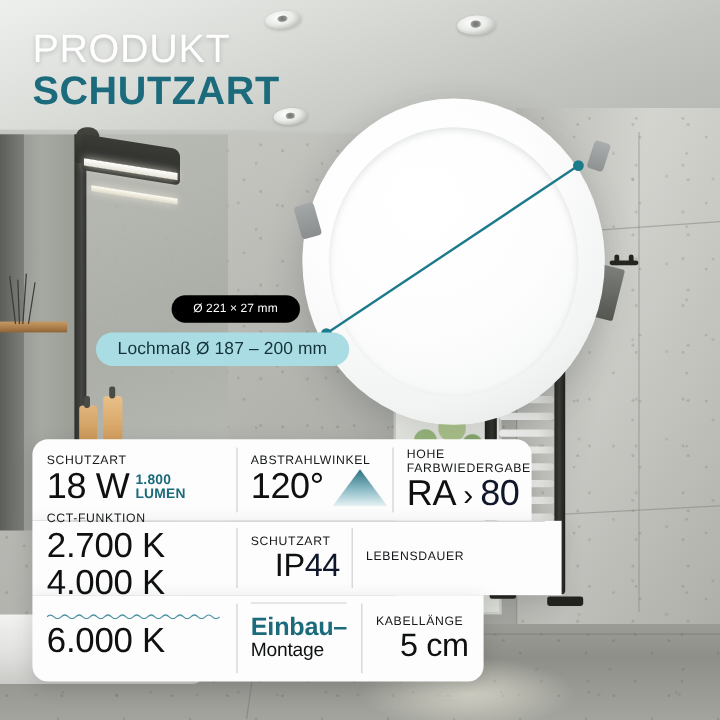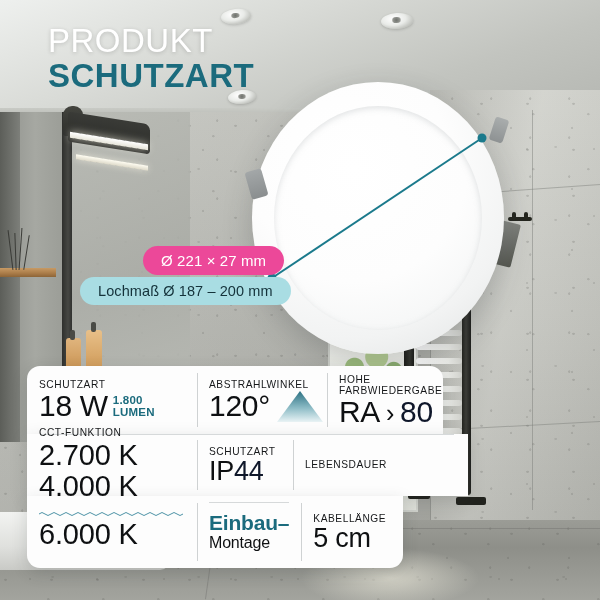--- a/index.html
+++ b/index.html
@@ -257,40 +257,39 @@
   .pill {
     position: absolute;
     display: flex; align-items: center; justify-content: center;
     border-radius: 999px;
     white-space: nowrap;
     letter-spacing: .1px;
   }
   .pill-dark {
     left: 143px; top: 246px;
     padding: 6px 18px;
-    background: #ec4899;
+    background: #000000;
     color: #ffffff;
-    font-size: 15px;
+    font-size: 10px;
     font-weight: 400;
   }
   .pill-light {
     left: 80px; top: 277px;
     padding: 6px 18px;
     background: #a9dde3;
     color: #14323a;
     font-size: 14.5px;
     font-weight: 400;
   }
 
   
   .title {
     position: absolute; left: 27px; top: 24px;
     line-height: 1.04;
     letter-spacing: .3px;
-    margin-left: 21px;
   }
   .title-1 {
     font-size: 33px; font-weight: 400; color: #ffffff;
     text-shadow: 0 1px 4px rgba(0,0,0,.18);
     letter-spacing: .5px;
   }
   .title-2 {
     font-size: 33px; font-weight: 700; color: #1b6b7d;
     letter-spacing: .5px;
     margin-top: 1px;
@@ -317,21 +316,21 @@
 
   .kicker {
     font-size: 10.2px; font-weight: 400; color: #16181a;
     letter-spacing: .55px; margin-bottom: 1px;
   }
   .value {
     display: flex; align-items: baseline; gap: 5px;
     font-size: 30px; font-weight: 300; color: #0e1012;
     letter-spacing: -.3px; line-height: 1;
   }
-  .value-sm { font-size: 27px; }
+  .value-sm { font-size: 27px; margin-left: 20px; }
   .teal { color: #0f172a; }
 
   .lumen {
     display: flex; flex-direction: column;
     font-size: 11.5px; font-weight: 700; color: #1b6b7d;
     line-height: 1.04; letter-spacing: .2px;
     align-self: flex-end; padding-bottom: 2px;
   }
   .tri-wrap { width: 46px; height: 31px; align-self: flex-end; margin-left: 2px; }
 

